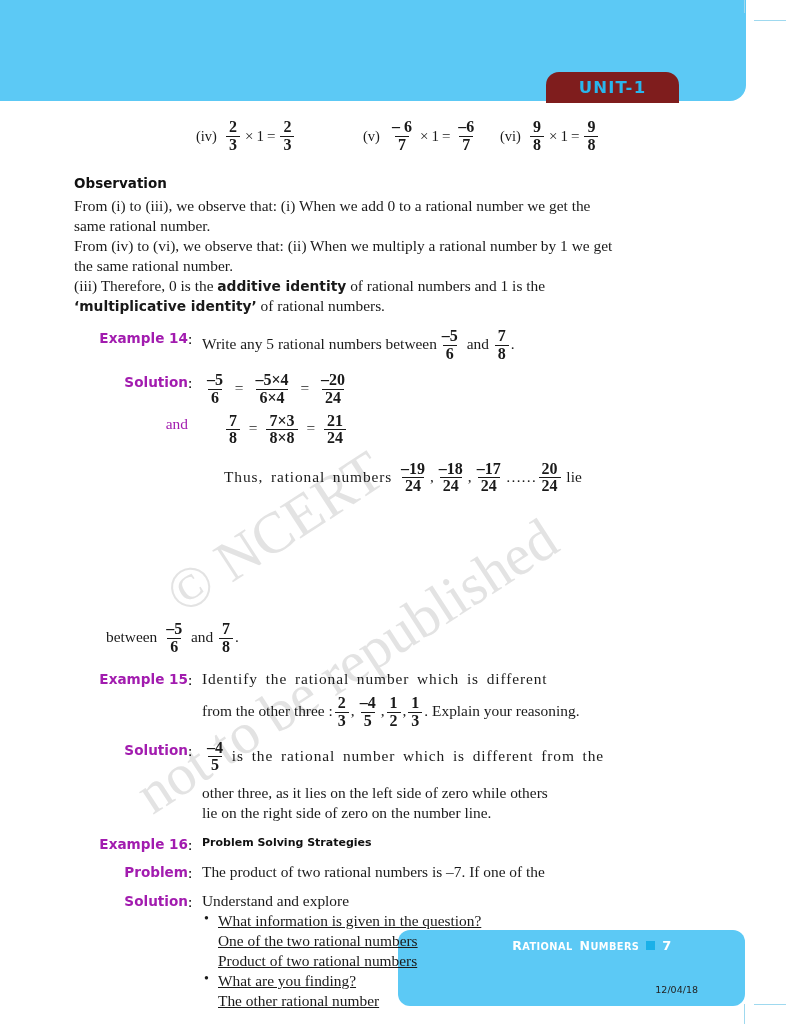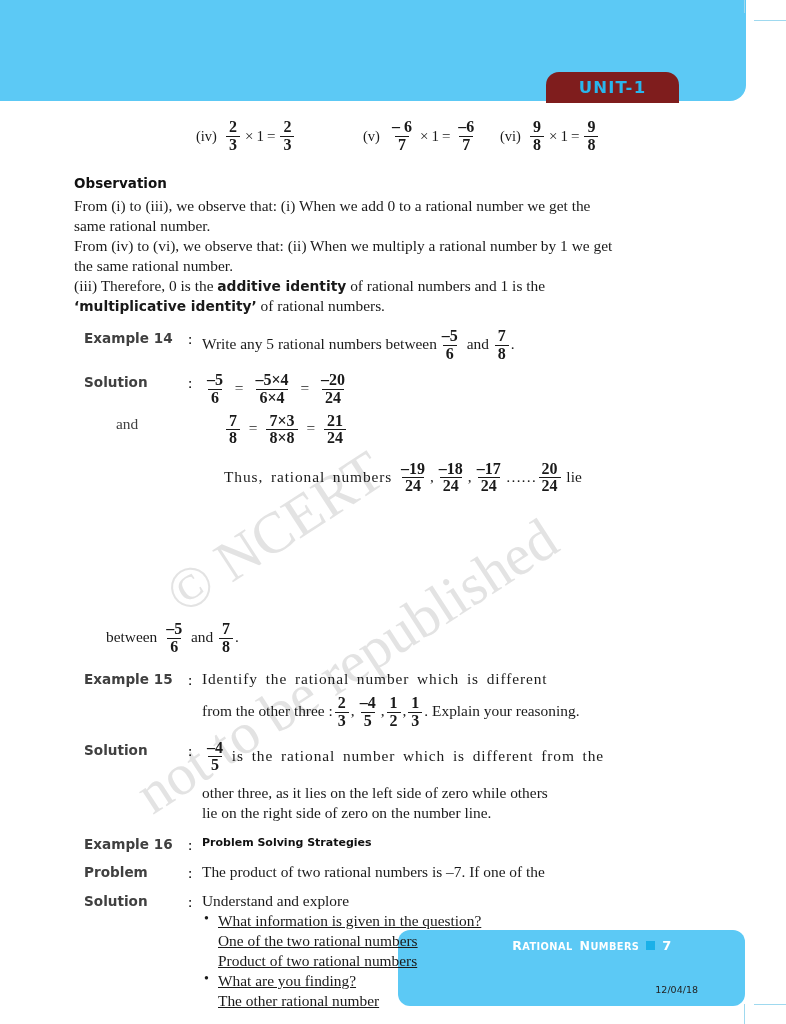--- a/index.html
+++ b/index.html
@@ -137,22 +137,23 @@
     display: flex;
     margin-left: 84px;
     width: 600px;
   }
   .ex-label {
     width: 104px;
     flex: 0 0 104px;
     font-family: "DejaVu Sans", sans-serif;
     font-weight: bold;
     font-size: 13.6px;
-    color: #404040;
+    color: #a21caf;
     padding-top: 2px;
+    text-align: right;
   }
   .ex-label.indent-and {
     font-family: "Liberation Serif", serif;
     font-weight: normal;
     font-size: 15.4px;
     padding-left: 32px;
   }
   .ex-colon {
     width: 14px;
     flex: 0 0 14px;

